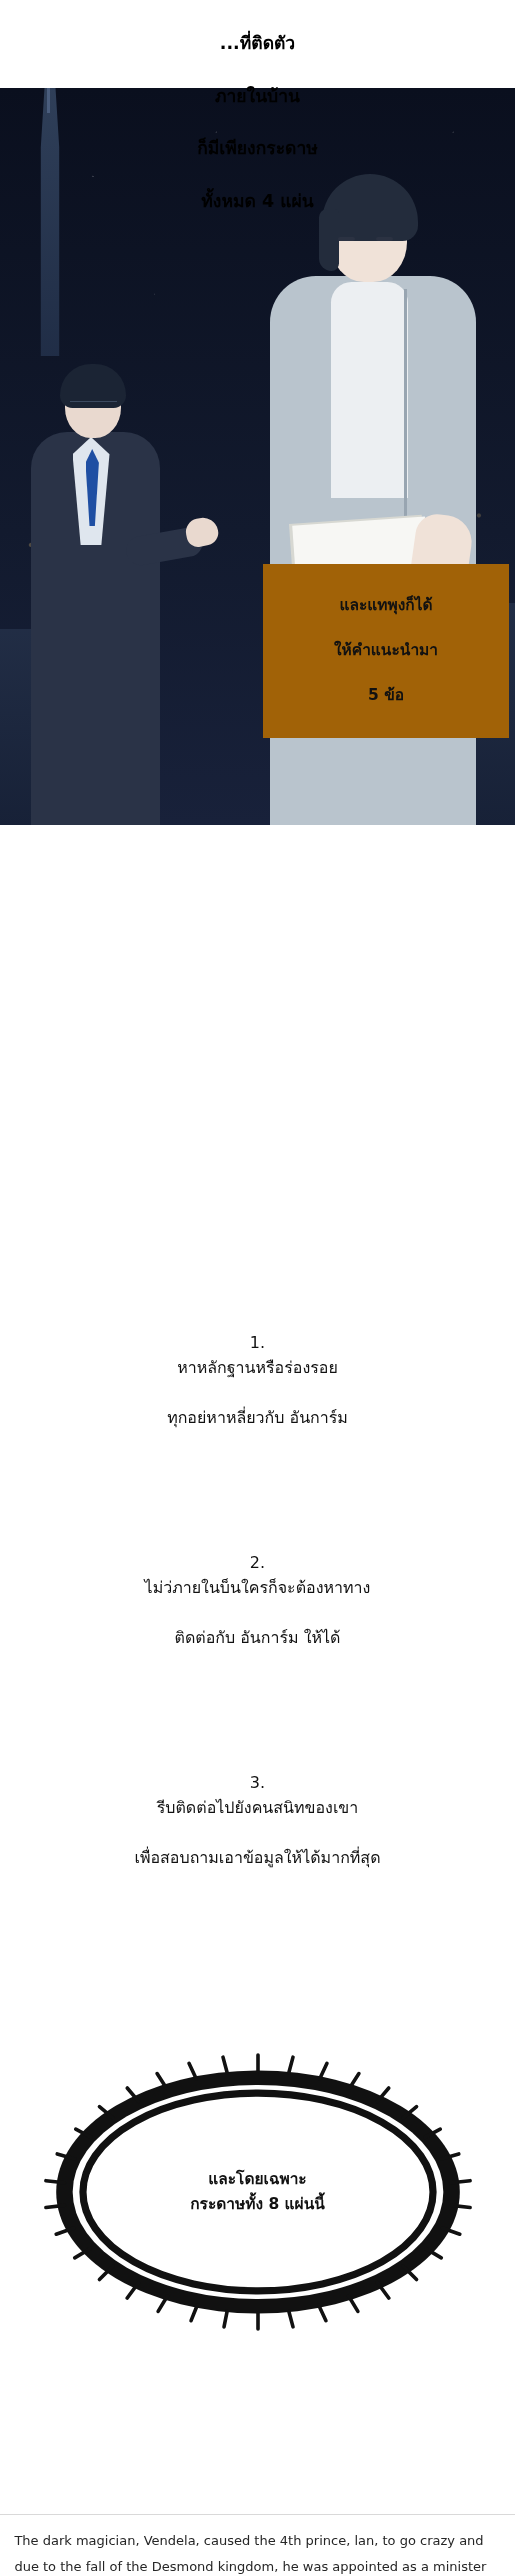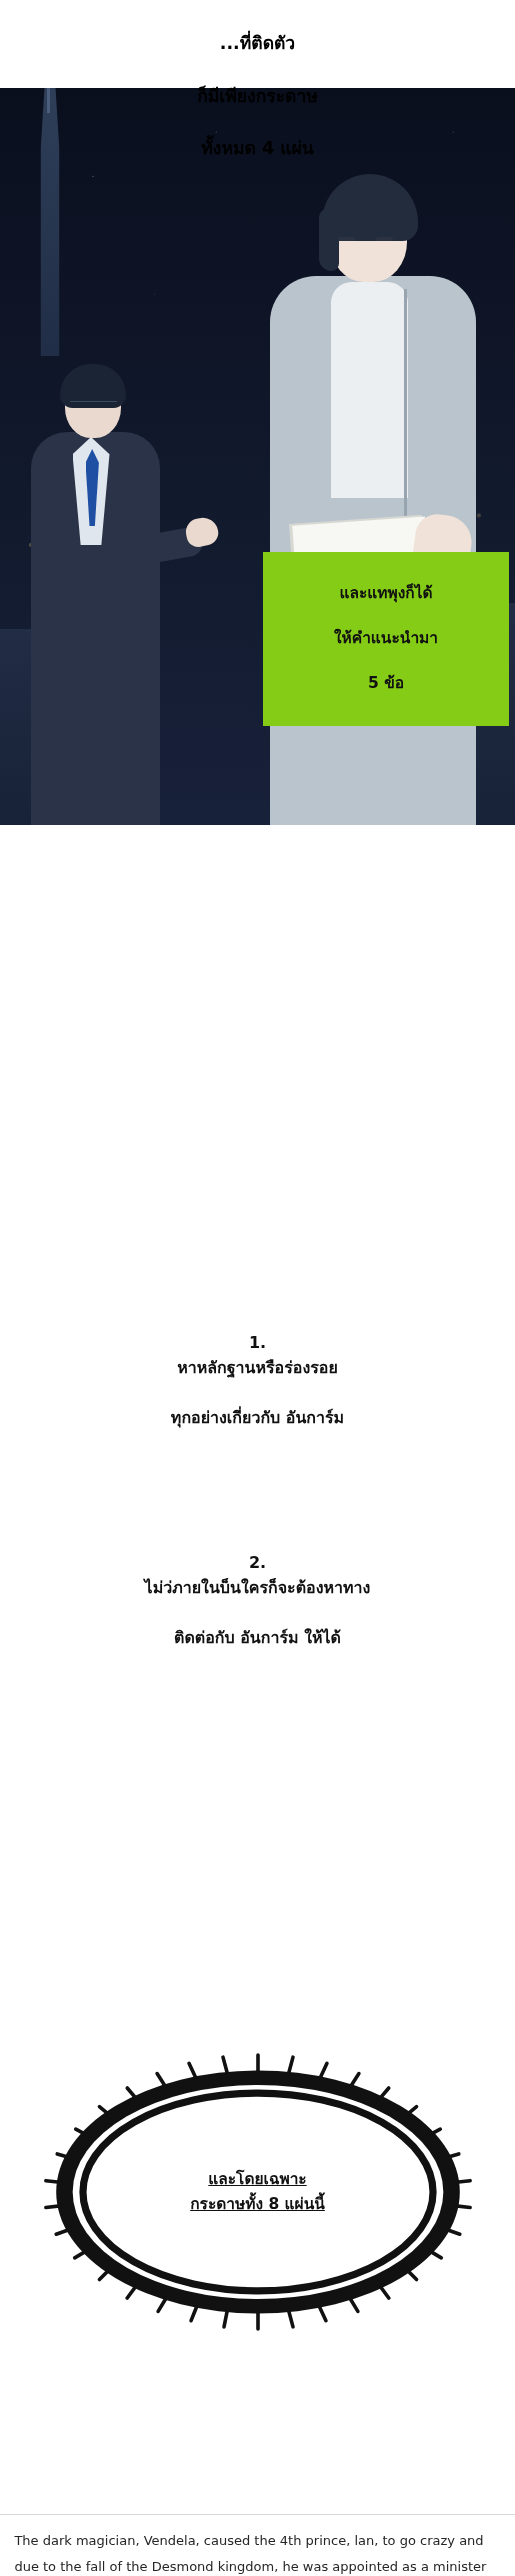--- a/index.html
+++ b/index.html
@@ -223,39 +223,39 @@
     width: 49px; height: 62px;
     background: #f0e2d8;
     border-radius: 20.6px 18.5px 20.6px 20.6px;
     transform: rotate(-6deg);
   }
 
   
   .panel-caption {
     position: absolute;
     right: 6.2px;
-    top: 552px;
+    top: 564px;
     width: 227px;
-    background: #84cc16;
+    background: #a16207;
     padding: 7.2px 9.3px 9.3px;
     font-size: 15.5px;
     font-weight: 700;
     line-height: 1.45;
     z-index: 45;
     margin-left: 43px;
   }
 
   
   .list-block {
     position: absolute;
     left: 0;
     top: 1257px;
     width: 515px;
     font-size: 16px;
-    font-weight: 700;
+    font-weight: 400;
     line-height: 1.55;
   }
   .list-block .item { margin-bottom: 21.6px; }
 
   
   .burst-wrap {
     position: absolute;
     left: 50%;
     top: 2053px;
     transform: translateX(-50%);
@@ -267,21 +267,20 @@
     position: absolute;
     left: 0; top: 0; right: 0; bottom: 0;
     display: flex;
     flex-direction: column;
     align-items: center;
     justify-content: center;
     font-size: 15.5px;
     font-weight: 700;
     line-height: 1.6;
     color: #111;
-    text-decoration: underline;
   }
 
   
   .recap {
     position: absolute;
     left: 0;
     top: 2514px;
     width: 515px;
     border-top: 1px solid #d9d9d9;
     padding: 13.4px 14.4px 0;
@@ -296,20 +295,21 @@
     text-align: left;
   }
 </style>
 </head>
 <body>
 
 <div class="page">
 
   <div class="top-caption thai">
     <div>...ที่ติดตัว</div>
+    <div>ภายในบ้าน</div>
     <div>ก็มีเพียงกระดาษ</div>
     <div>ทั้งหมด 4 แผ่น</div>
   </div>
 
   <div class="panel1">
     <div class="night-sky"></div>
     <div class="bldg b1"></div>
     <div class="bldg b2"></div>
     <div class="bldg b4"></div>
     <div class="bldg b3"></div>
@@ -348,28 +348,35 @@
     <div>ให้คำแนะนำมา</div>
     <div>5 ข้อ</div>
   </div>
 
   <div class="list-block thai">
     <div class="item">
       <div>
         <span>1.</span>
         <span>หาหลักฐานหรือร่องรอย</span>
       </div>
-      <div>ทุกอย่างเกี่ยวกับ อันการ์ม</div>
+      <div>ทุกอย่หาหลี่ยวกับ อันการ์ม</div>
     </div>
     <div class="item">
       <div>
         <span>2.</span>
         <span>ไม่ว่ภายในบ็นใครก็จะต้องหาทาง</span>
       </div>
       <div>ติดต่อกับ อันการ์ม ให้ได้</div>
+    </div>
+    <div class="item">
+      <div>
+        <span>3.</span>
+        <span>รีบติดต่อไปยังคนสนิทของเขา</span>
+      </div>
+      <div>เพื่อสอบถามเอาข้อมูลให้ได้มากที่สุด</div>
     </div>
   </div>
 
   <div class="burst-wrap">
     <svg width="433" height="278" viewBox="0 0 840 540">
       <g>
         <ellipse cx="420" cy="270" rx="392" ry="236" fill="#111111"></ellipse>
         <ellipse cx="420" cy="270" rx="360" ry="208" fill="#ffffff"></ellipse>
         <ellipse cx="420" cy="270" rx="340" ry="192" fill="none" stroke="#111111" stroke-width="14"></ellipse>
         <g stroke="#111111" stroke-width="7" stroke-linecap="round">

